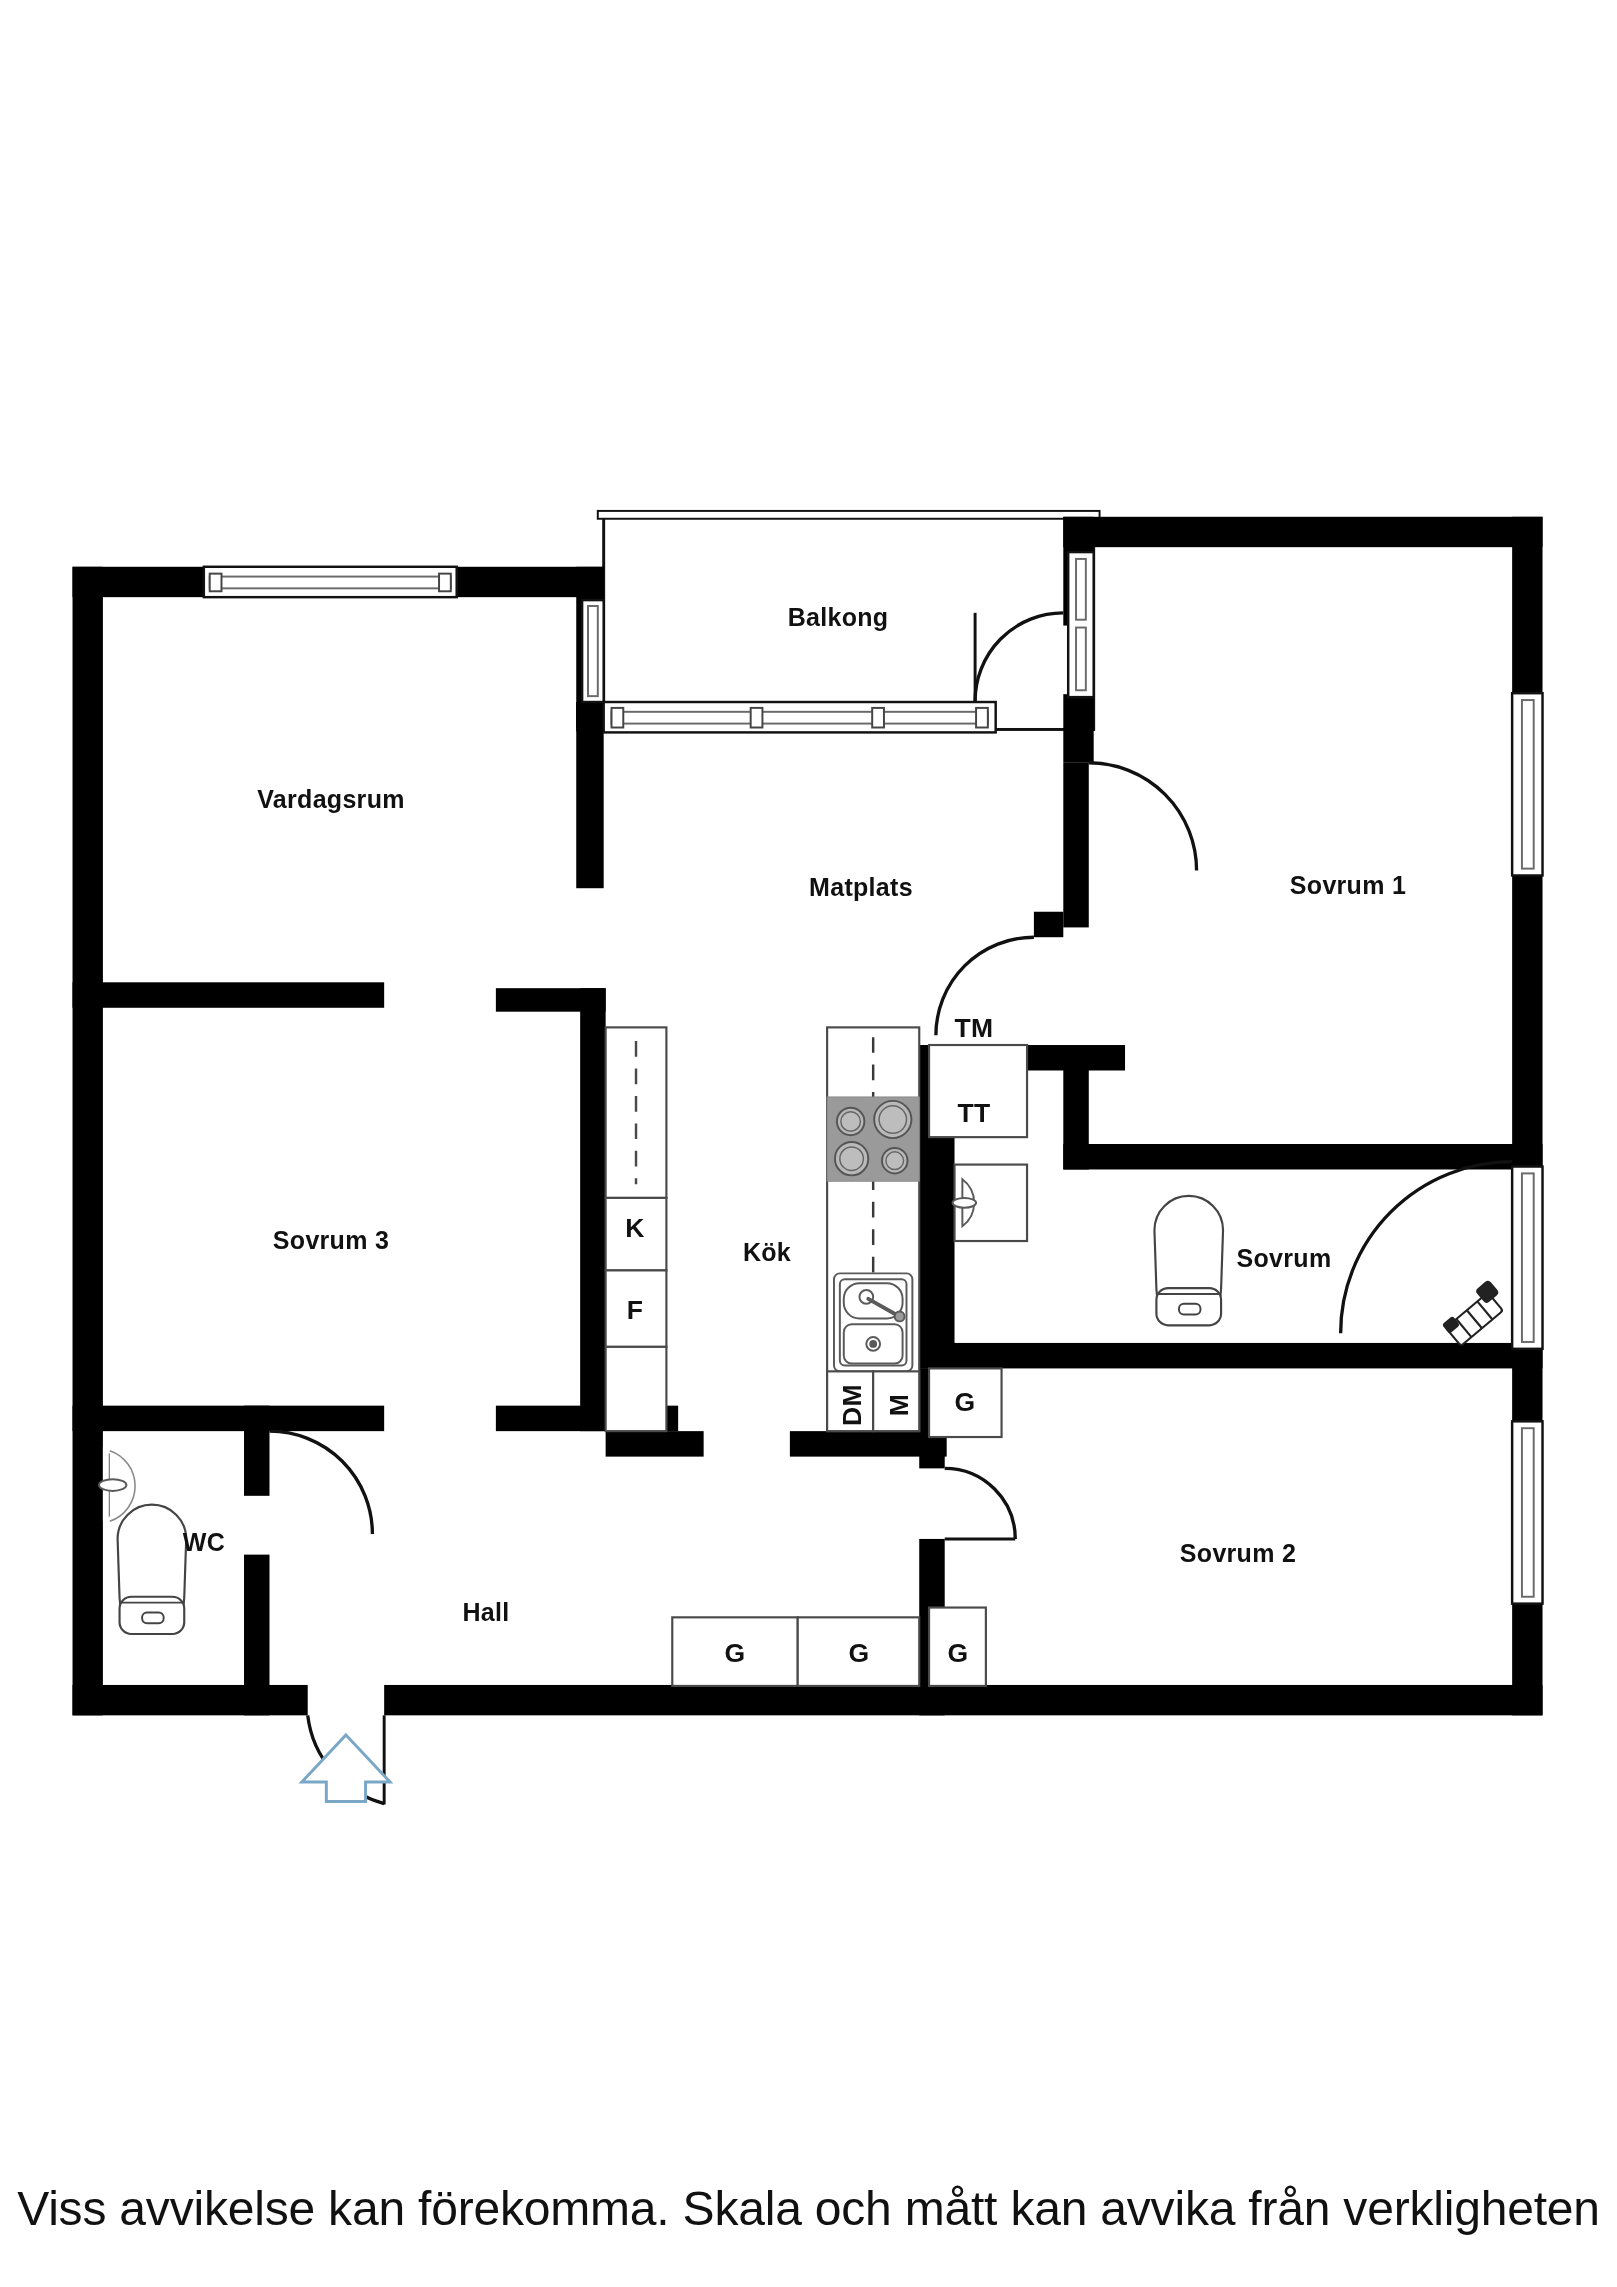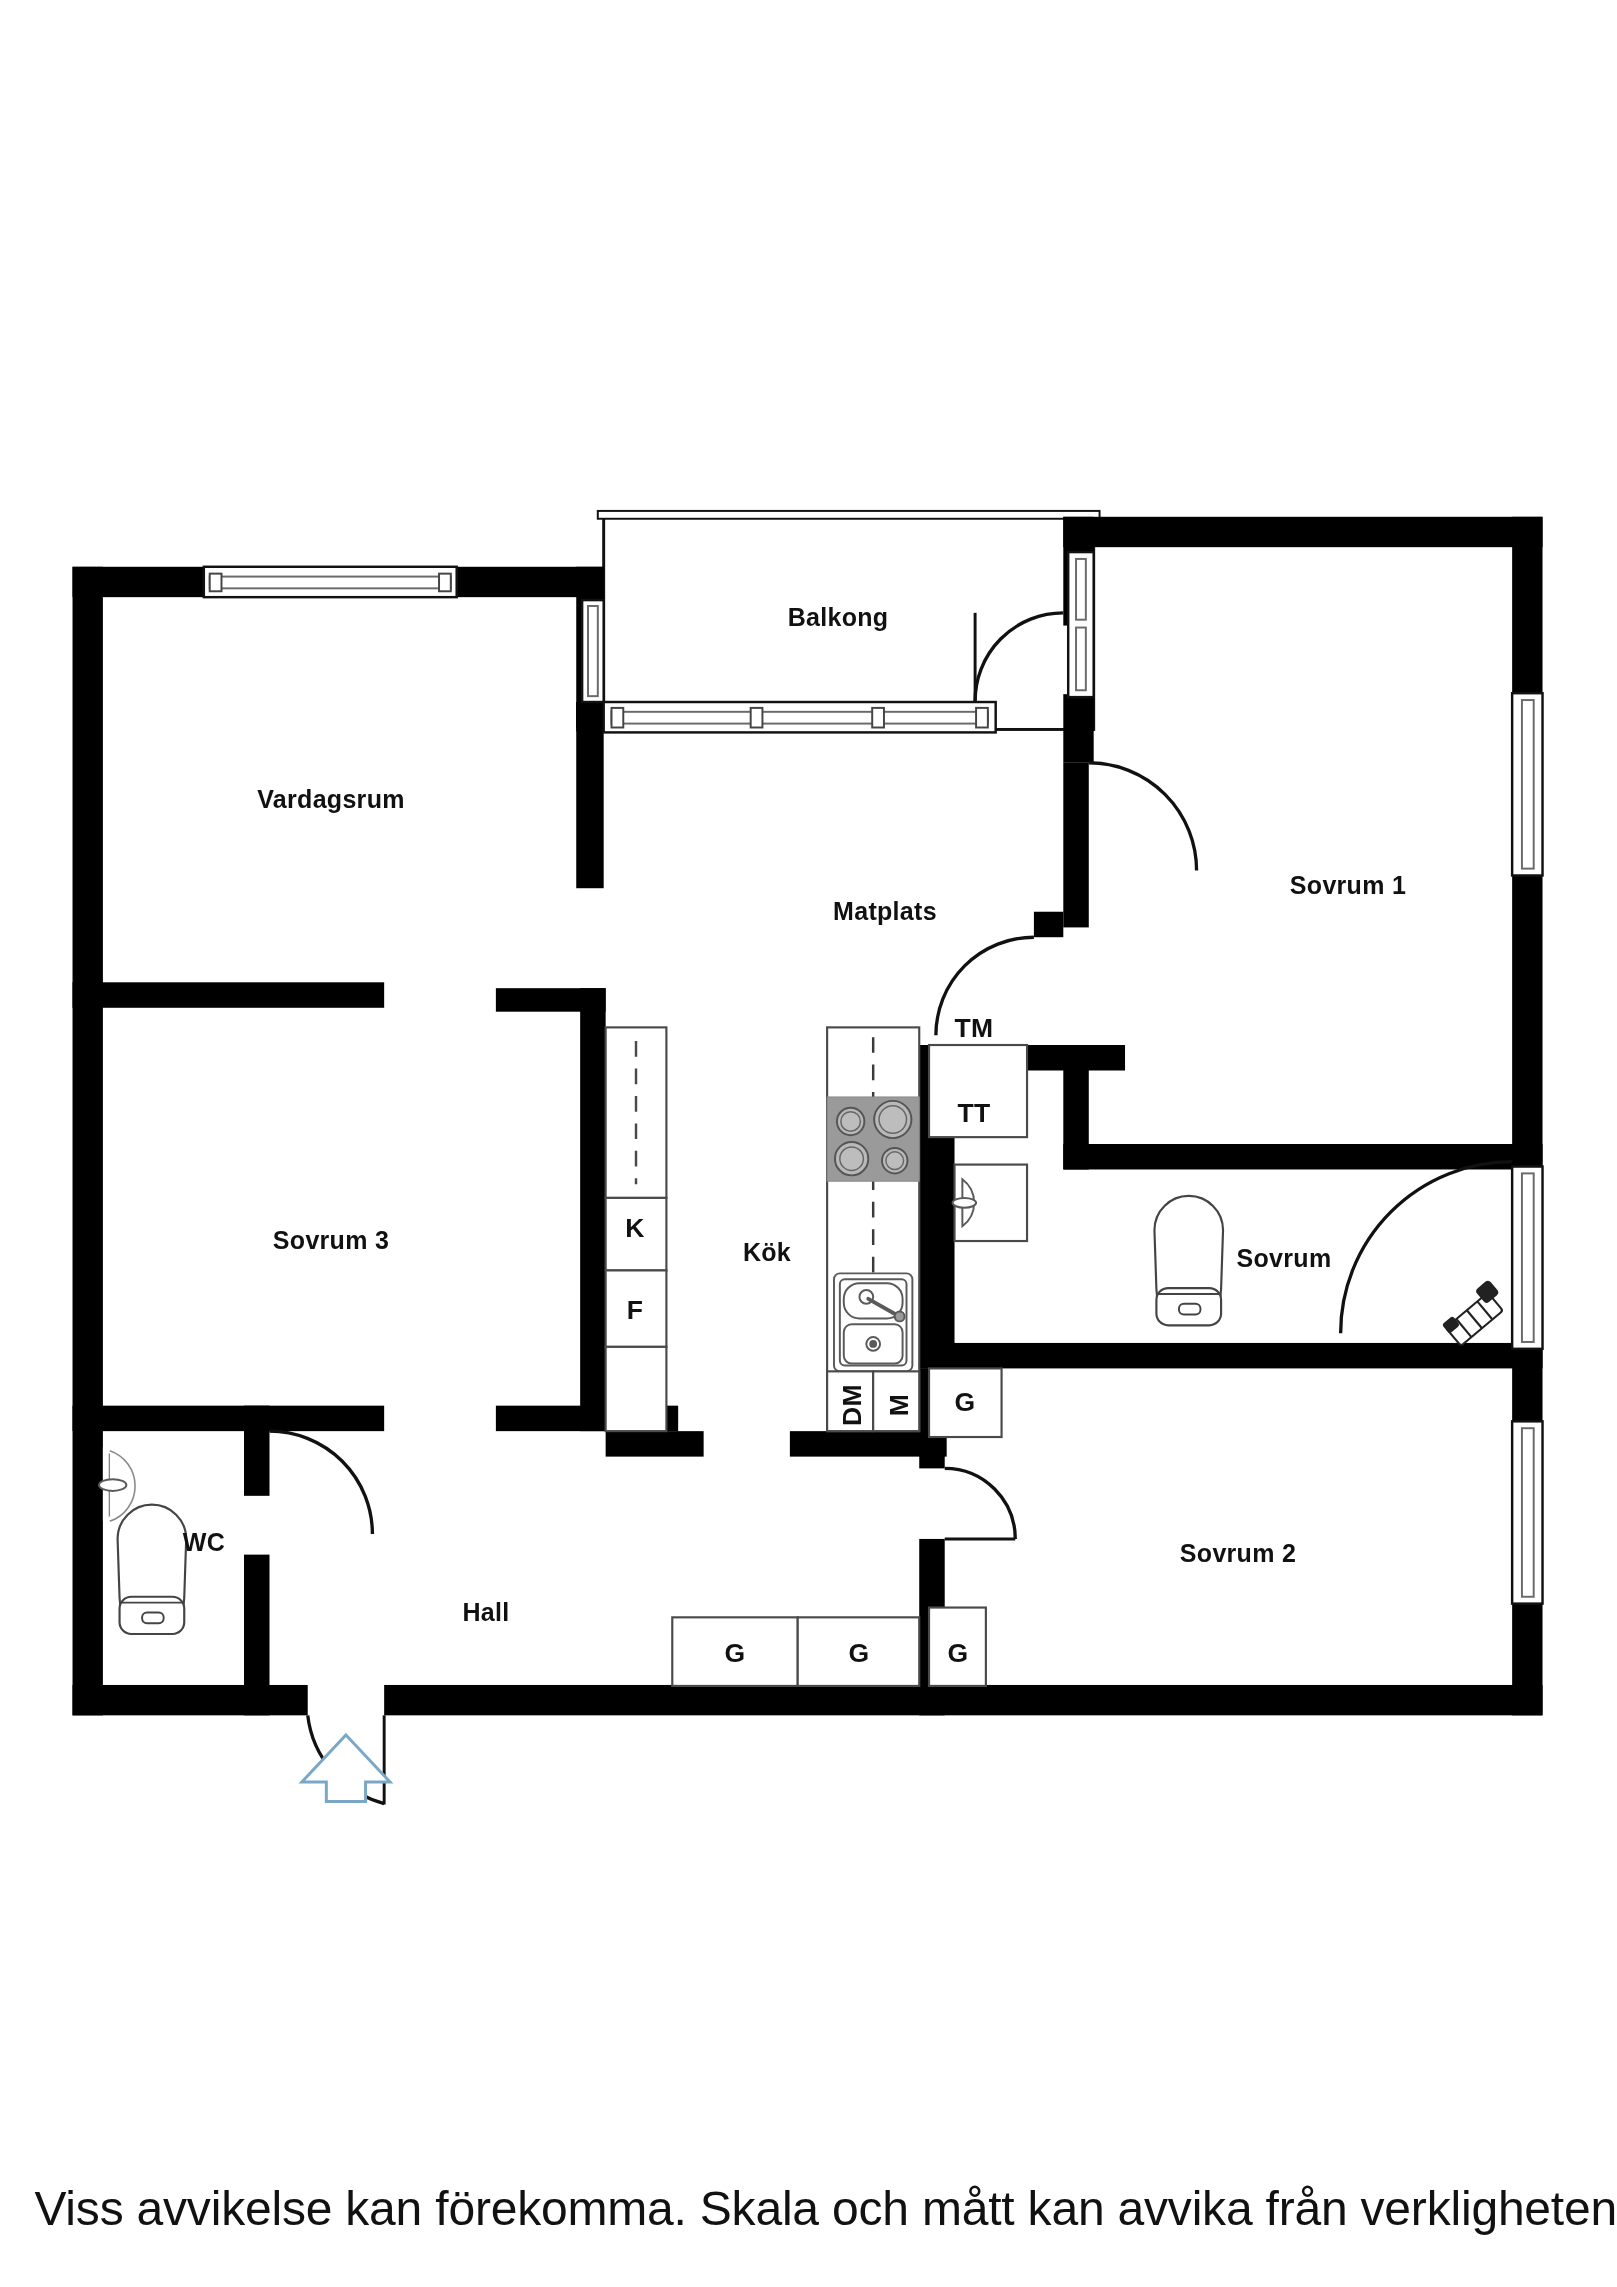--- a/index.html
+++ b/index.html
@@ -1,19 +1,19 @@
 <!DOCTYPE html>
 <html><head>
 <meta charset="utf-8">
 <style>
   html,body{margin:0;padding:0;background:#ffffff;}
   body{font-family:"Liberation Sans", sans-serif;}
   #page{position:relative;width:1617px;height:2288px;background:#ffffff;overflow:hidden;}
   #plan{position:absolute;left:0;top:0;width:1617px;height:2288px;}
-  .cap{position:absolute;left:0;top:2181px;width:1617px;text-align:right;
+  .cap{position:absolute;left:0;top:2181px;width:1617px;text-align:center;
        font-family:"Liberation Sans Narrow","Liberation Sans",sans-serif;
        font-size:48px;color:#111111;letter-spacing:-0.2px;white-space:nowrap;}
   .rlabel{position:absolute;font-weight:bold;color:#111111;white-space:nowrap;
           transform:translate(-50%,-50%);font-size:29px;letter-spacing:0.3px;}
   .rlabel.big{font-size:25px;}
   .rlabel.sm{font-size:26.5px;}
   .rlabel.vert{transform:translate(-50%,-50%) rotate(-90deg);}
 </style>
 </head>
 <body>
@@ -247,21 +247,21 @@
     </g>
 
     <g>
       <path d="M 353 1770 L 398 1818 L 373 1818 L 373 1838 L 333 1838 L 333 1818 L 308 1818 Z" fill="#ffffff" stroke="#7ba7c7" stroke-width="3"></path>
     </g>
 
   </svg>
 
   <div class="rlabel big" style="left:331px;top:799px;">Vardagsrum</div>
   <div class="rlabel big" style="left:838px;top:617px;">Balkong</div>
-  <div class="rlabel big" style="left:861px;top:911px;margin-left:24px;">Matplats</div>
+  <div class="rlabel big" style="left:861px;top:887px;">Matplats</div>
   <div class="rlabel big" style="left:1348px;top:885px;">Sovrum 1</div>
   <div class="rlabel big" style="left:331px;top:1240px;">Sovrum 3</div>
   <div class="rlabel big" style="left:767px;top:1252px;">Kök</div>
   <div class="rlabel big" style="left:1284px;top:1258px;">Sovrum</div>
   <div class="rlabel big" style="left:204px;top:1506px;margin-top:36px;">WC</div>
   <div class="rlabel big" style="left:486px;top:1612px;">Hall</div>
   <div class="rlabel big" style="left:1238px;top:1553px;">Sovrum 2</div>
 
   <div class="rlabel sm" style="left:635px;top:1228px;">K</div>
   <div class="rlabel sm" style="left:635px;top:1310px;">F</div>

